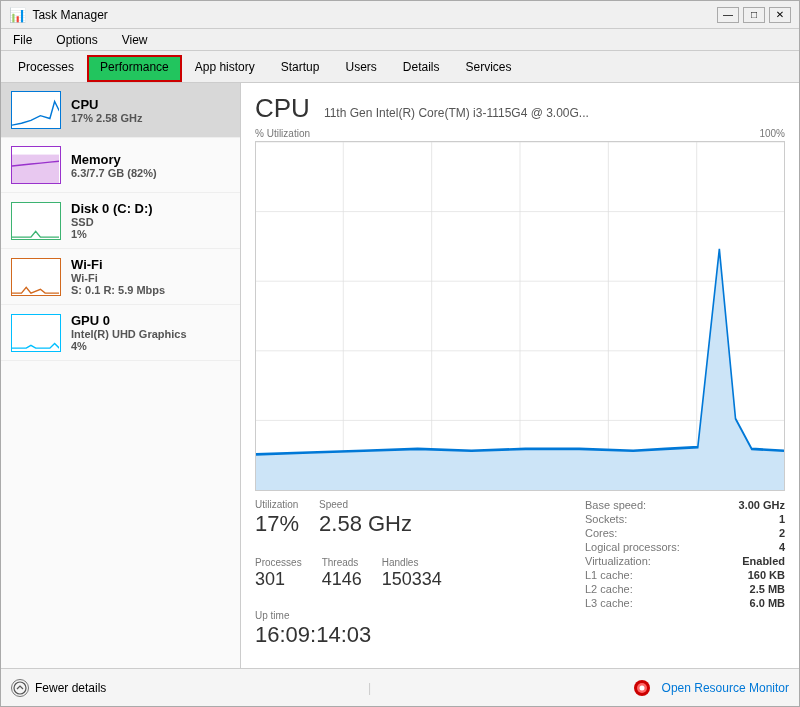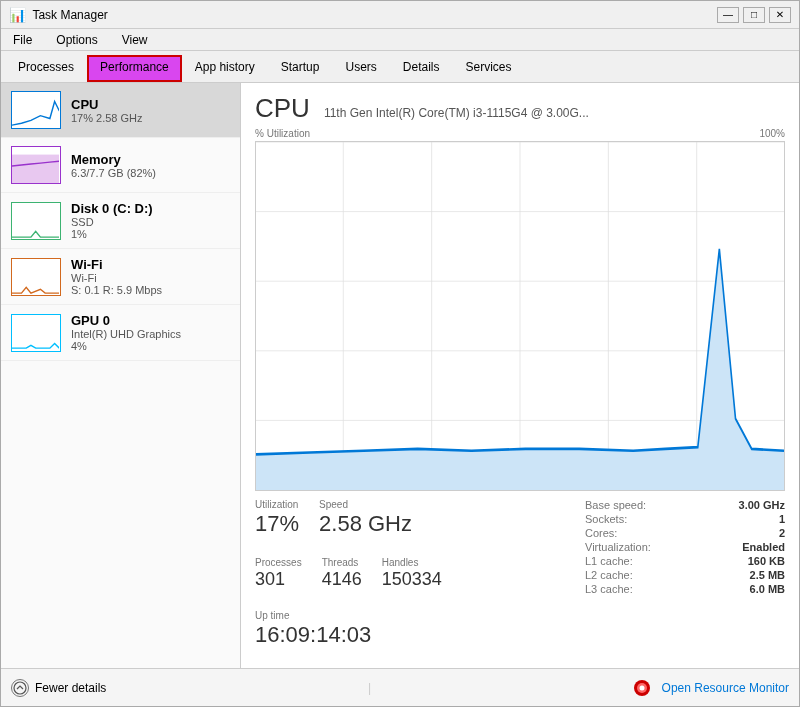--- a/index.html
+++ b/index.html
@@ -80,21 +80,21 @@
     }
     .tab {
       padding: 4px 12px;
       font-size: 12px;
       cursor: pointer;
       border: 1px solid transparent;
       background: #f0f0f0;
       position: relative;
     }
     .tab.active {
-      background: #d946ef;
+      background: #22c55e;
       border: 1px solid #ccc;
       border-bottom: 1px solid #fff;
       z-index: 1;
       outline: 2px solid #cc0000;
       outline-offset: -2px;
     }
     .content {
       display: flex;
       flex: 1;
       overflow: hidden;
@@ -130,21 +130,21 @@
     .sidebar-thumb.gpu-thumb { border-color: #00bfff; }
     .thumb-mini-chart {
       position: absolute;
       bottom: 0;
       left: 0;
       right: 0;
       height: 100%;
     }
     .sidebar-info { display: flex; flex-direction: column; }
     .sidebar-name { font-weight: 600; font-size: 13px; }
-    .sidebar-sub { font-size: 11px; color: #555; }
+    .sidebar-sub { font-size: 11px; color: #555; font-weight: bold; }
     .main-panel {
       flex: 1;
       display: flex;
       flex-direction: column;
       padding: 10px 14px;
       background: #fff;
       overflow: hidden;
     }
     .main-header {
       display: flex;
@@ -438,20 +438,24 @@
           </div>
           <div class="stat-row">
             <span class="stat-row-label">Sockets:</span>
             <span class="stat-row-value">1</span>
           </div>
           <div class="stat-row">
             <span class="stat-row-label">Cores:</span>
             <span class="stat-row-value">2</span>
           </div>
           <div class="stat-row">
+            <span class="stat-row-label">Logical processors:</span>
+            <span class="stat-row-value">4</span>
+          </div>
+          <div class="stat-row">
             <span class="stat-row-label">Virtualization:</span>
             <span class="stat-row-value">Enabled</span>
           </div>
           <div class="stat-row">
             <span class="stat-row-label">L1 cache:</span>
             <span class="stat-row-value">160 KB</span>
           </div>
           <div class="stat-row">
             <span class="stat-row-label">L2 cache:</span>
             <span class="stat-row-value">2.5 MB</span>

